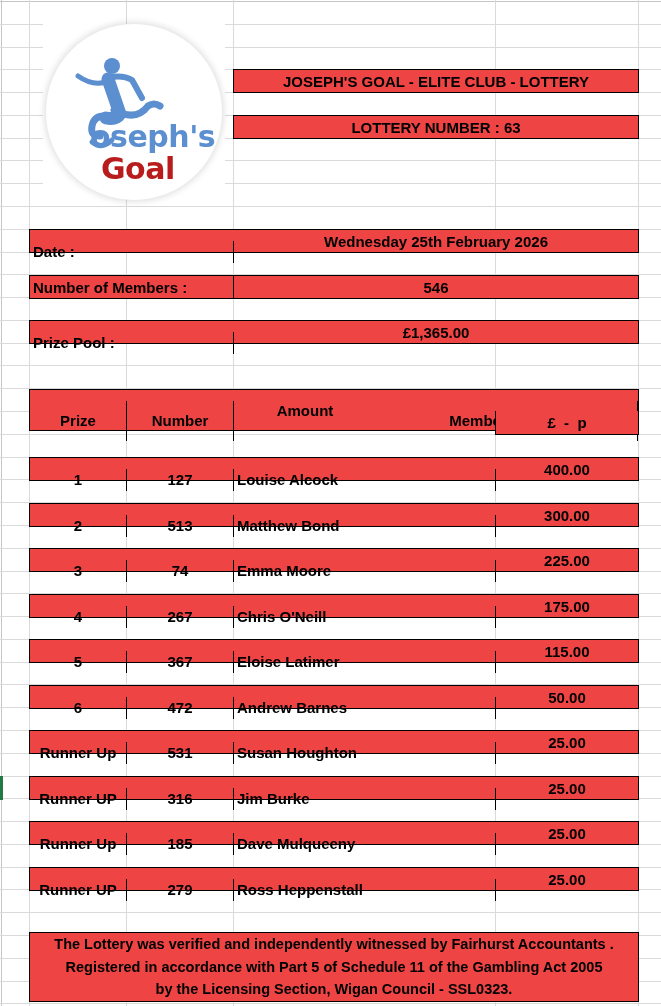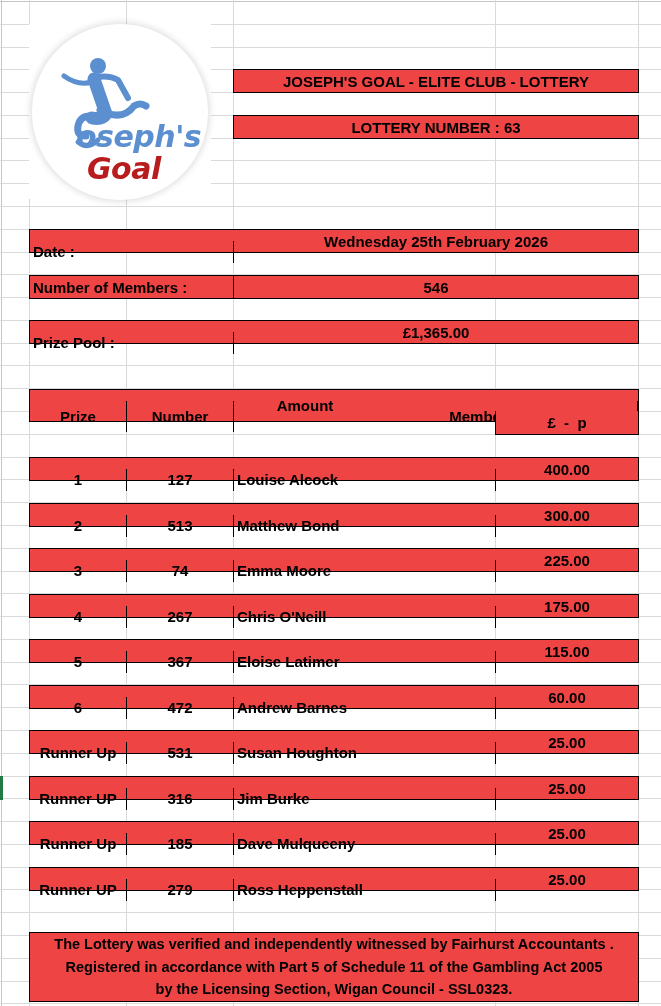--- a/index.html
+++ b/index.html
@@ -10,21 +10,21 @@
     color: #000;
   }
   .grid { position: absolute; inset: 0; pointer-events: none; }
   .hline { position: absolute; left: 0; right: 0; height: 1px; background: #dadada; }
   .vline { position: absolute; top: 0; bottom: 0; width: 1px; background: #dadada; }
   .edge-left { position: absolute; left: 1px; top: 0; bottom: 0; width: 1px; background: #c6c6c6; }
   .edge-top { position: absolute; left: 0; right: 0; top: 1px; height: 1px; background: #c6c6c6; }
   .row-marker { position: absolute; left: 0; top: 776px; width: 3px; height: 24px; }
 
   .logo-wrap {
-    position: absolute; left: 29px; top: 24px; width: 182px; height: 175px; background: #fff; font-style: italic;
+    position: absolute; left: 43px; top: 24px; width: 182px; height: 175px; background: #fff;
   }
   .logo-circle {
     position: absolute; left: 3px; top: 0px; width: 176px; height: 176px; border-radius: 50%;
     background: #fff; box-shadow: 0 0 6px 2px rgba(0,0,0,0.12);
   }
   .logo-text {
     position: absolute; font-weight: bold; font-family: "DejaVu Sans", sans-serif;
     letter-spacing: -0.5px; line-height: 1;
   }
 
@@ -137,21 +137,21 @@
 </div>
 <div class="box" style="left:29px;top:275px;width:610px;height:24px;align-items:flex-end;">
   <div class="cell left divider" style="width:204px">Number of Members :</div>
   <div class="cell center" style="flex:1">546</div>
 </div>
 <div class="box" style="left:29px;top:320px;width:610px;height:24px;">
   <div class="cell left divider" style="width:204px">Prize Pool :</div>
   <div class="cell center" style="flex:1">£1,365.00</div>
 </div>
 
-<div class="box" style="left:29px;top:389px;width:610px;height:33px;">
+<div class="box" style="left:29px;top:389px;width:610px;height:42px;">
   <div class="cell center divider" style="width:97px">Prize</div>
   <div class="cell center divider" style="width:107px">Number</div>
   <div class="cell center" style="flex:1">Amount</div>
   <div class="cell center divider" style="width:262px">Member's Name</div>
 </div>
 <div class="box" style="left:495px;top:411px;width:144px;height:24px;border-top:none;">
   <div class="cell center" style="width:100%;white-space:pre">£  -  p</div>
 </div>
 
 <div id="rows">
@@ -182,21 +182,21 @@
     <div class="box" style="left: 29px; width: 610px; height: 24px; top: 639px;">
     <div class="cell center divider" style="width:97px">5</div>
     <div class="cell center divider" style="width:107px">367</div>
     <div class="cell left divider" style="width:262px">Eloise Latimer</div>
     <div class="cell center" style="flex:1">115.00</div>
   </div>
     <div class="box" style="left: 29px; width: 610px; height: 24px; top: 685px;">
     <div class="cell center divider" style="width:97px">6</div>
     <div class="cell center divider" style="width:107px">472</div>
     <div class="cell left divider" style="width:262px">Andrew Barnes</div>
-    <div class="cell center" style="flex:1">60.00</div>
+    <div class="cell center" style="flex:1">50.00</div>
   </div>
     <div class="box" style="left: 29px; width: 610px; height: 24px; top: 730px;">
     <div class="cell center divider" style="width:97px">Runner Up</div>
     <div class="cell center divider" style="width:107px">531</div>
     <div class="cell left divider" style="width:262px">Susan Houghton</div>
     <div class="cell center" style="flex:1">25.00</div>
   </div>
     <div class="box" style="left: 29px; width: 610px; height: 24px; top: 776px;">
     <div class="cell center divider" style="width:97px">Runner UP</div>
     <div class="cell center divider" style="width:107px">316</div>

